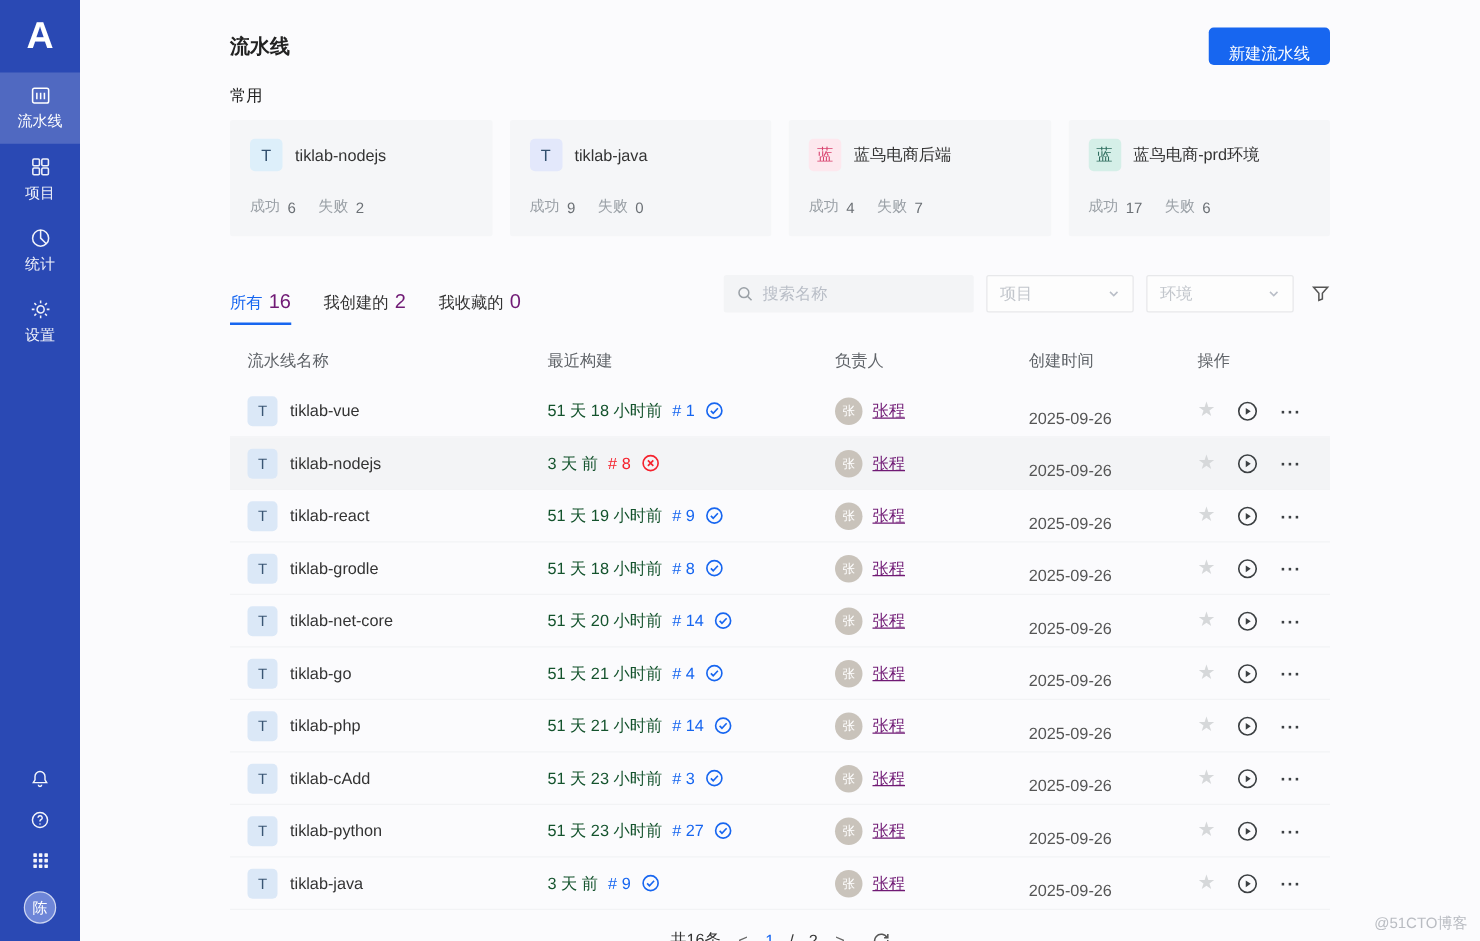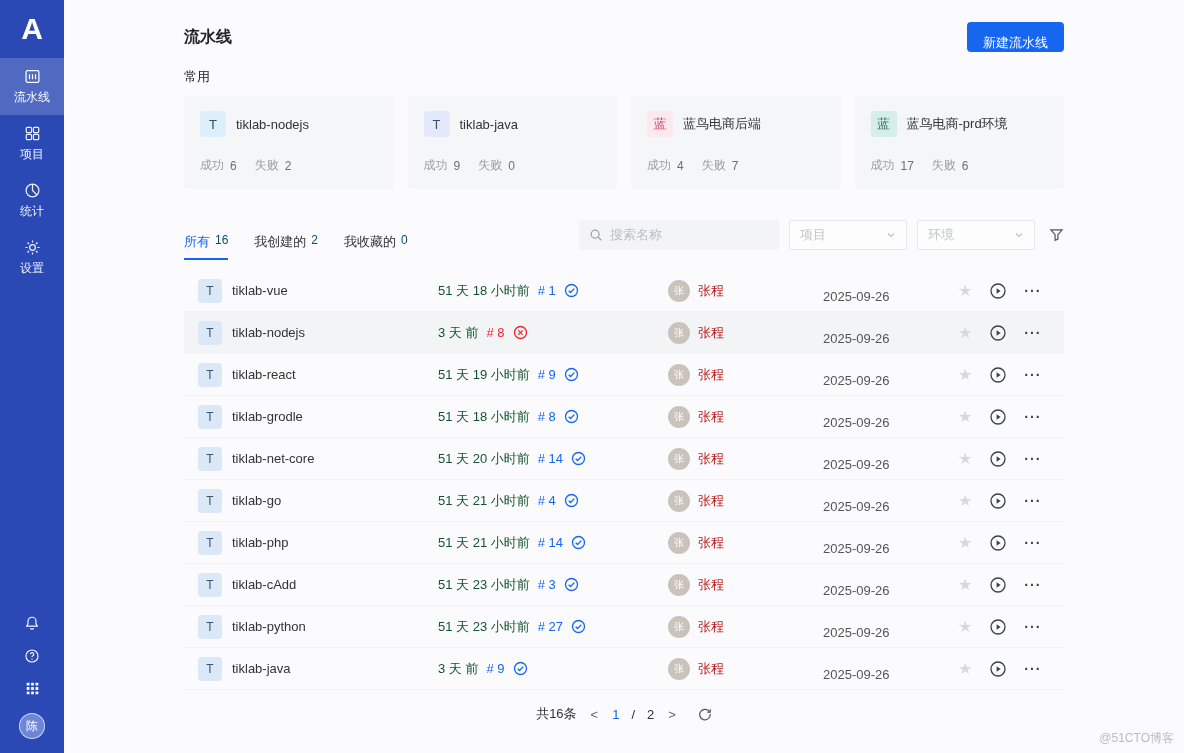--- a/index.html
+++ b/index.html
@@ -42,21 +42,21 @@
   .fav-name { margin-left:10px; color:#333; }
   .fav-stats { margin-top:20px; font-size:12px; color:#9aa0a6; display:flex; align-items:center; }
   .fav-stats .lbl { margin-right:6px; }
   .fav-stats .val { color:#6b7075; margin-right:18px; }
   
   .toolbar { margin-top:20px; display:flex; justify-content:space-between; align-items:center; }
   .tabs { display:flex; }
   .tab { display:inline-flex; align-items:flex-start; gap:5px; margin-right:26px;
     padding-bottom:7px; border-bottom:2px solid transparent; cursor:pointer; color:#333;margin-top:24px; }
   .tab.active { color:var(--accent,#1766f0); border-bottom-color:var(--accent,#1766f0); }
-  .tab-count { color:#0c4a6e; font-size:12px; }
+  .tab-count { color:#701a75; font-size:16px; }
   .filters { display:flex; align-items:center; gap:10px; }
   .search-box { width:200px; height:30px; background:#f3f4f6; border-radius:2px;
     display:flex; align-items:center; gap:7px; padding:0 10px; }
   .search-box input { flex:1; min-width:0; border:none; outline:none; background:transparent;
     font-size:13px; font-family:inherit; color:#333; }
   .search-box input::placeholder { color:#b9bec7; }
   .select { width:118px; height:30px; background:#fdfdfd; border:1px solid #e7e8ea;
     border-radius:2px; display:flex; align-items:center; justify-content:space-between;
     padding:0 10px; cursor:pointer; }
   .select .ph { color:#c2c6cc; }
@@ -77,21 +77,21 @@
   .cell-build { display:flex; align-items:center; gap:8px; }
   .build-time { color:#14532d; }
   .build-no { color:var(--accent,#1766f0); }
   .build-no.fail { color:var(--fail-red,#f5222d); }
   .status-icon { display:inline-flex; color:var(--accent,#1766f0); }
   .status-icon.fail { color:var(--fail-red,#f5222d); }
   .cell-owner { display:flex; align-items:center; gap:8px; }
   .owner-avatar { width:22px; height:22px; border-radius:50%; background:#c9c3bb;
     color:#fff; font-size:10px; display:inline-flex; align-items:center;
     justify-content:center; flex:none; }
-  .owner-name { color:#b91c1c; }
+  .owner-name { color:#701a75;text-decoration:underline; }
   .cell-created { color:#555;margin-top:12px; }
   .cell-actions { display:flex; align-items:center; gap:17px; }
   .star { color:#d6d8da; font-size:16px; cursor:pointer; line-height:1; }
   .play { display:inline-flex; color:#3c4043; cursor:pointer; }
   .more { color:#3c4043; font-weight:bold; font-size:14px; letter-spacing:1px;
     cursor:pointer; line-height:1; }
   
   .pagination { display:flex; justify-content:center; align-items:center; gap:12px;
     padding:15px 0; color:#333; }
   .pg-arrow { color:#666; cursor:pointer; padding:0 2px; }
@@ -279,20 +279,27 @@
         </div>
         <span class="ic filter">
             <svg viewBox="0 0 16 16" width="15" height="15" fill="none" stroke="currentColor" stroke-width="1.3">
               <path d="M2 3h12l-4.5 5.2V13l-3 1.2V8.2z"></path>
             </svg>
           </span>
       </div>
     </div>
 
     <div class="table">
+      <div class="thead">
+          <div class="th">流水线名称</div>
+          <div class="th">最近构建</div>
+          <div class="th">负责人</div>
+          <div class="th">创建时间</div>
+          <div class="th">操作</div>
+        </div>
       <div>
           <div class="trow">
     <div class="cell-name">
       <span class="row-chip">T</span>
       <span class="row-name">tiklab-vue</span>
     </div>
     <div class="cell-build">
       <span class="build-time">51 天 18 小时前</span>
       <span class="build-no"># 1</span>
       <span class="status-icon">

